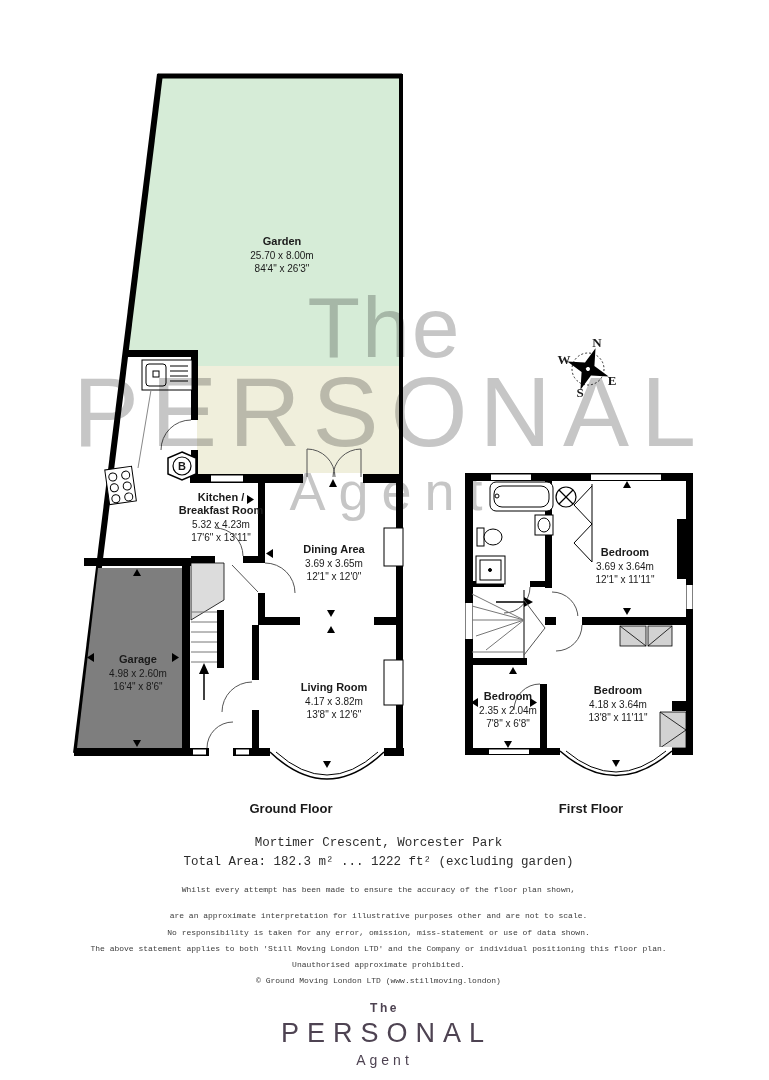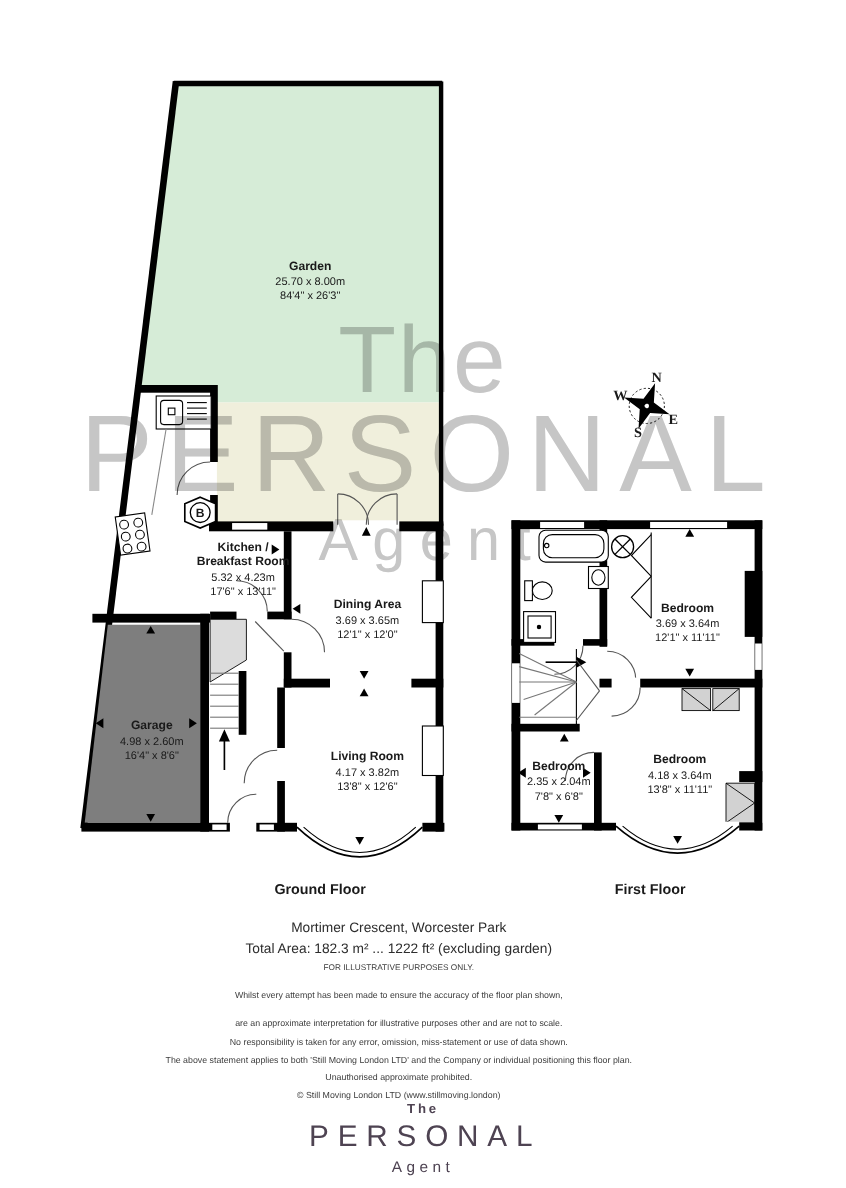--- a/index.html
+++ b/index.html
@@ -16,21 +16,21 @@
 
   .watermark{
     position:absolute;left:0;width:769px;text-align:center;
     color:var(--watermark-grey,#c6c6c6);mix-blend-mode:multiply;
     pointer-events:none;z-index:5;line-height:1;white-space:nowrap;
   }
   .wm-the{top:284px;font-size:86px;font-weight:500;letter-spacing:2px;}
   .wm-personal{top:362px;font-size:99px;font-weight:500;letter-spacing:12px;margin-left:6px;}
   .wm-agent{top:464px;font-size:54px;font-weight:400;letter-spacing:13px;margin-left:8px;}
 
-  .footer{position:absolute;left:0;top:836px;width:725px;text-align:center;color:#2d2d2d;z-index:8;}
+  .footer{position:absolute;left:16px;top:836px;width:725px;text-align:center;color:#2d2d2d;z-index:8;font-family:Liberation Mono, monospace;}
   .footer .addr{font-size:12.5px;}
   .footer .area{font-size:12.5px;margin-top:5px;}
   .footer .illu{font-size:7.5px;margin-top:6px;color:#3c3c3c;}
   .footer .disc{font-size:8px;line-height:10px;color:#3c3c3c;margin-top:16px;}
   .footer .d-block{margin-top:8px;}
   .footer .d-solo{margin-top:7px;font-size:8px;color:#3c3c3c;text-align:center;}
 
   .logo{position:absolute;left:0;top:1002px;width:769px;text-align:center;
         color:var(--logo-purple,#4e4352);z-index:8;line-height:1;}
   .logo .l-the{font-size:12px;font-weight:600;letter-spacing:2.5px;}
@@ -320,29 +320,28 @@
     </g>
   </svg>
 
   <div class="watermark wm-the">The</div>
   <div class="watermark wm-personal">PERSONAL</div>
   <div class="watermark wm-agent">Agent</div>
 
   <div class="footer">
     <div class="addr">Mortimer Crescent, Worcester Park</div>
     <div class="area">Total Area: 182.3 m² ... 1222 ft² (excluding garden)</div>
-    <div class="illu">FOR ILLUSTRATIVE PURPOSES ONLY.</div>
     <div class="d-block">
       <div class="disc">Whilst every attempt has been made to ensure the accuracy of the floor plan shown,</div>
       <div class="disc">are an approximate interpretation for illustrative purposes other and are not to scale.</div>
     </div>
     <div class="d-solo">No responsibility is taken for any error, omission, miss-statement or use of data shown.</div>
     <div class="d-solo">The above statement applies to both 'Still Moving London LTD' and the Company or individual positioning this floor plan.</div>
     <div class="d-solo">Unauthorised approximate prohibited.</div>
-    <div class="d-solo">© Still Moving London LTD (www.stillmoving.london)</div>
+    <div class="d-solo">© Ground Moving London LTD (www.stillmoving.london)</div>
   </div>
 
   <div class="logo">
     <div class="l-the">The</div>
     <div class="l-personal">PERSONAL</div>
     <div class="l-agent">Agent</div>
   </div>
 
 </div>
 

